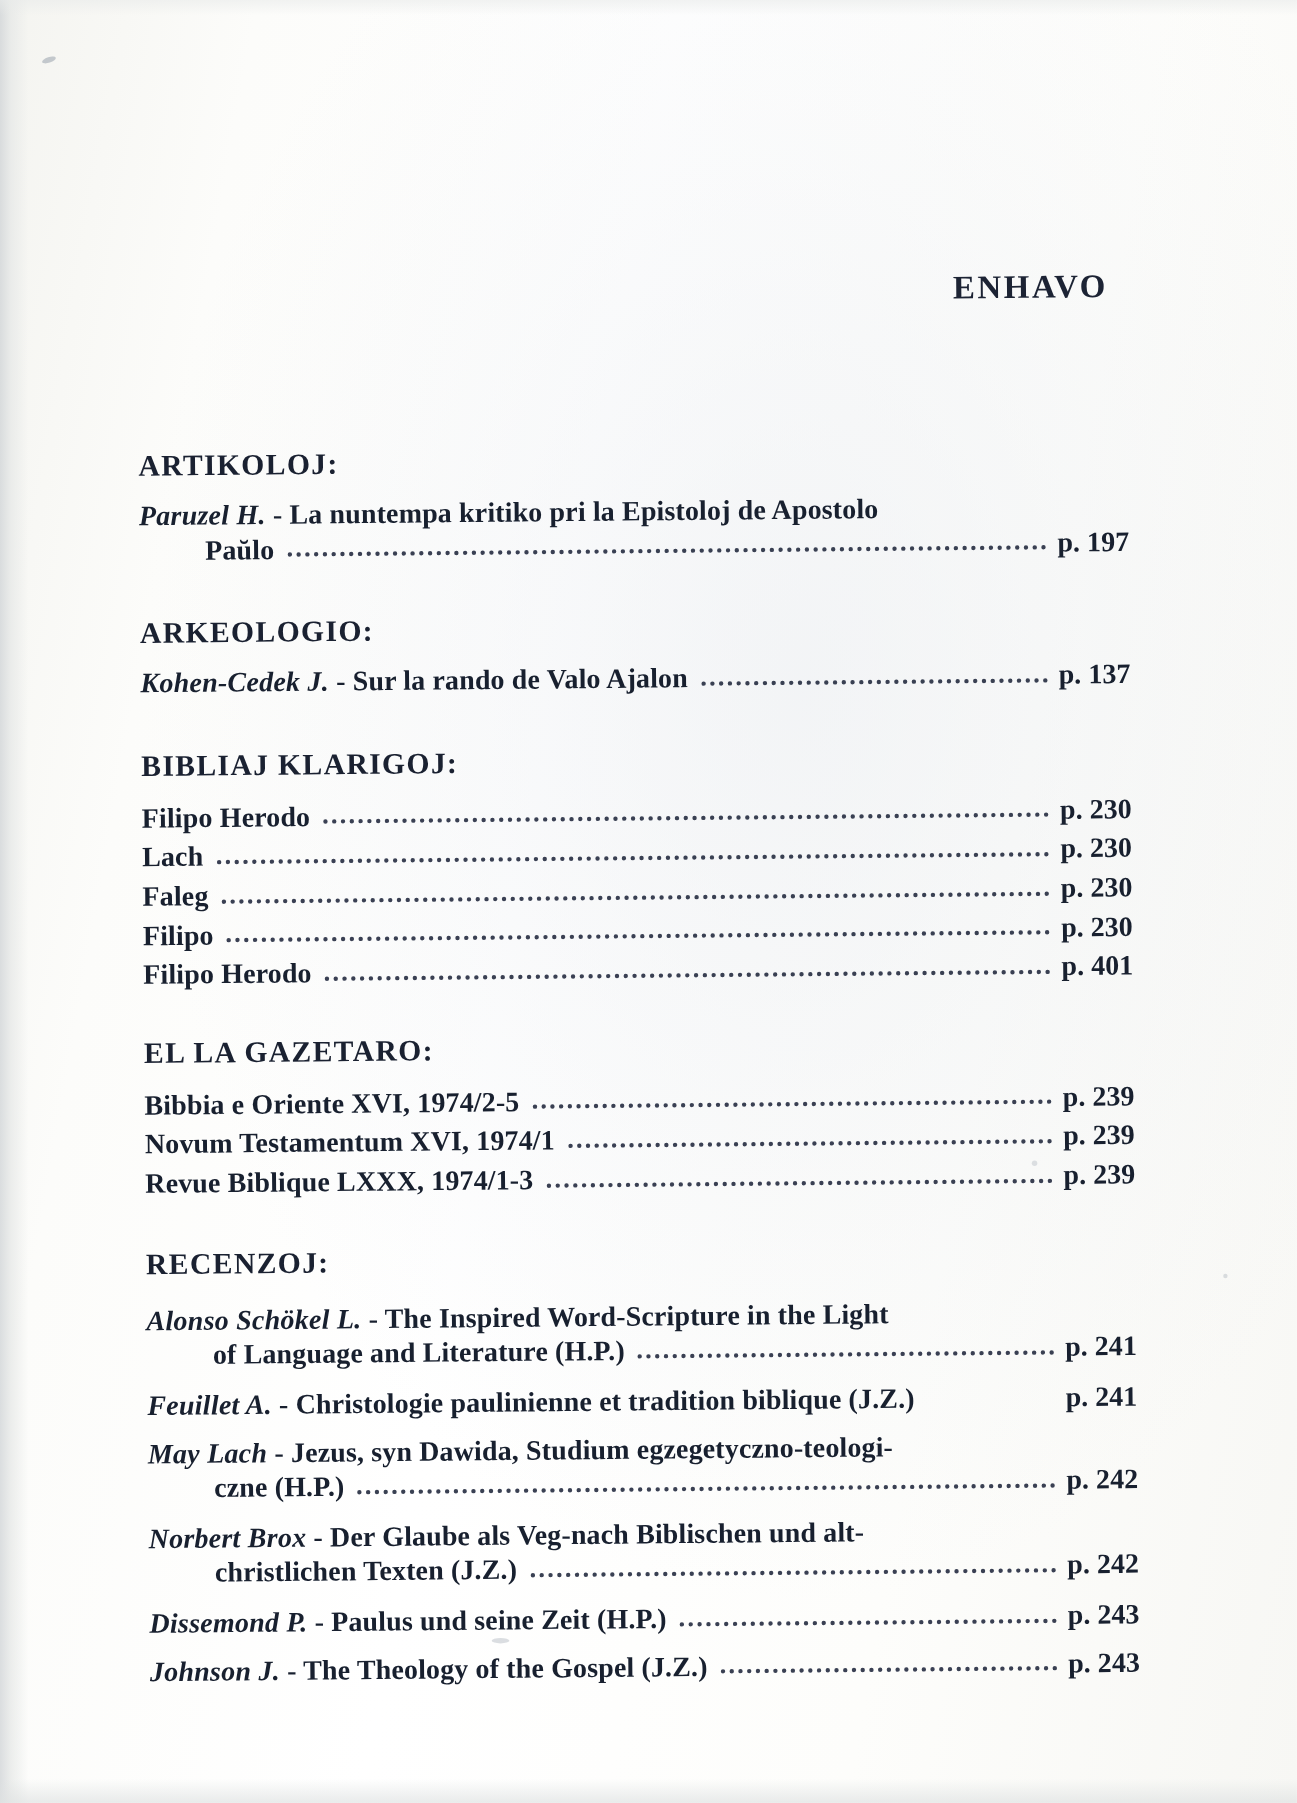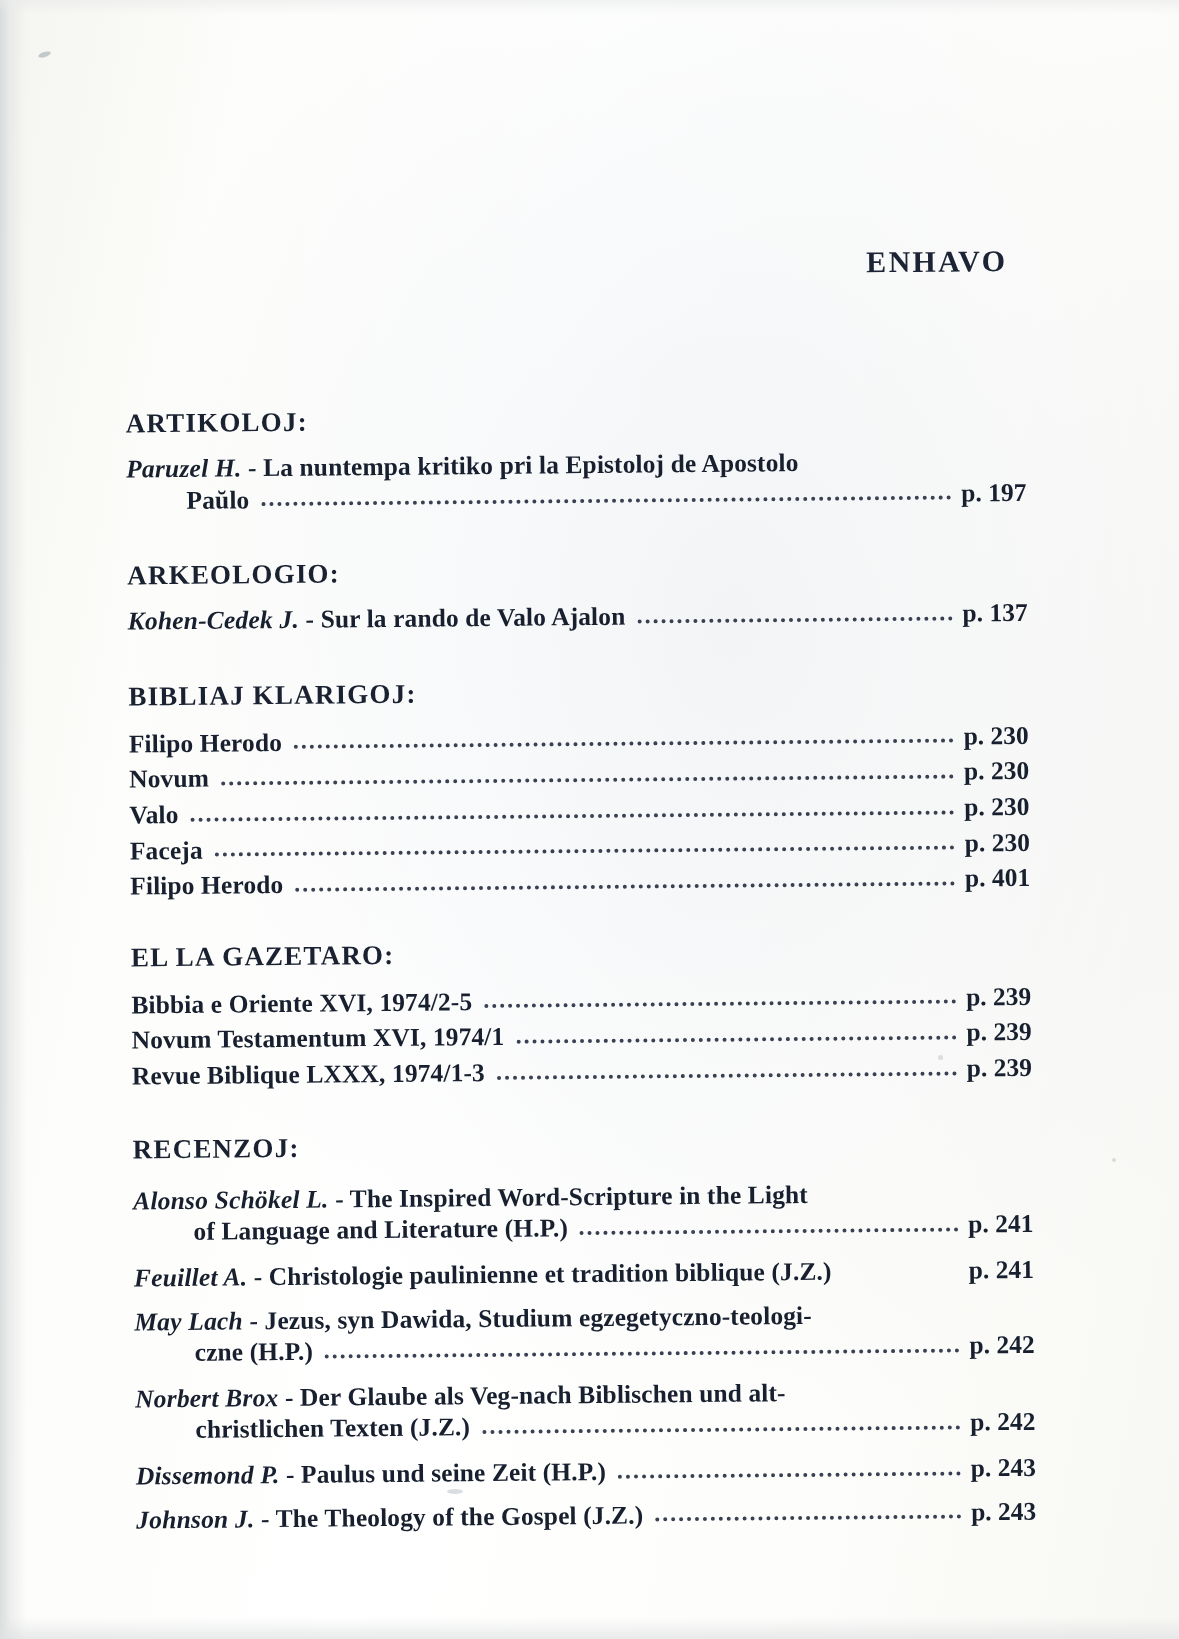--- a/index.html
+++ b/index.html
@@ -191,31 +191,31 @@
       </div>
       <div class="section" style="margin-top: 46px;">
         <div class="section-title">BIBLIAJ KLARIGOJ:</div>
         <div class="entries" style="margin-top: 18px;">
           <div class="entry" style="margin-bottom: 4px;">
             <span class="entry-text"><span>Filipo Herodo</span></span>
             <span class="leader"></span>
             <span class="pageno">p. 230</span>
           </div>
           <div class="entry" style="margin-bottom: 4px;">
-            <span class="entry-text"><span>Novum</span></span>
-            <span class="leader"></span>
-            <span class="pageno">p. 230</span>
-          </div>
-          <div class="entry" style="margin-bottom: 4px;">
-            <span class="entry-text"><span>Valo</span></span>
-            <span class="leader"></span>
-            <span class="pageno">p. 230</span>
-          </div>
-          <div class="entry" style="margin-bottom: 4px;">
-            <span class="entry-text"><span>Faceja</span></span>
+            <span class="entry-text"><span>Lach</span></span>
+            <span class="leader"></span>
+            <span class="pageno">p. 230</span>
+          </div>
+          <div class="entry" style="margin-bottom: 4px;">
+            <span class="entry-text"><span>Faleg</span></span>
+            <span class="leader"></span>
+            <span class="pageno">p. 230</span>
+          </div>
+          <div class="entry" style="margin-bottom: 4px;">
+            <span class="entry-text"><span>Filipo</span></span>
             <span class="leader"></span>
             <span class="pageno">p. 230</span>
           </div>
           <div class="entry" style="margin-bottom: 4px;">
             <span class="entry-text"><span>Filipo Herodo</span></span>
             <span class="leader"></span>
             <span class="pageno">p. 401</span>
           </div>
         </div>
       </div>

